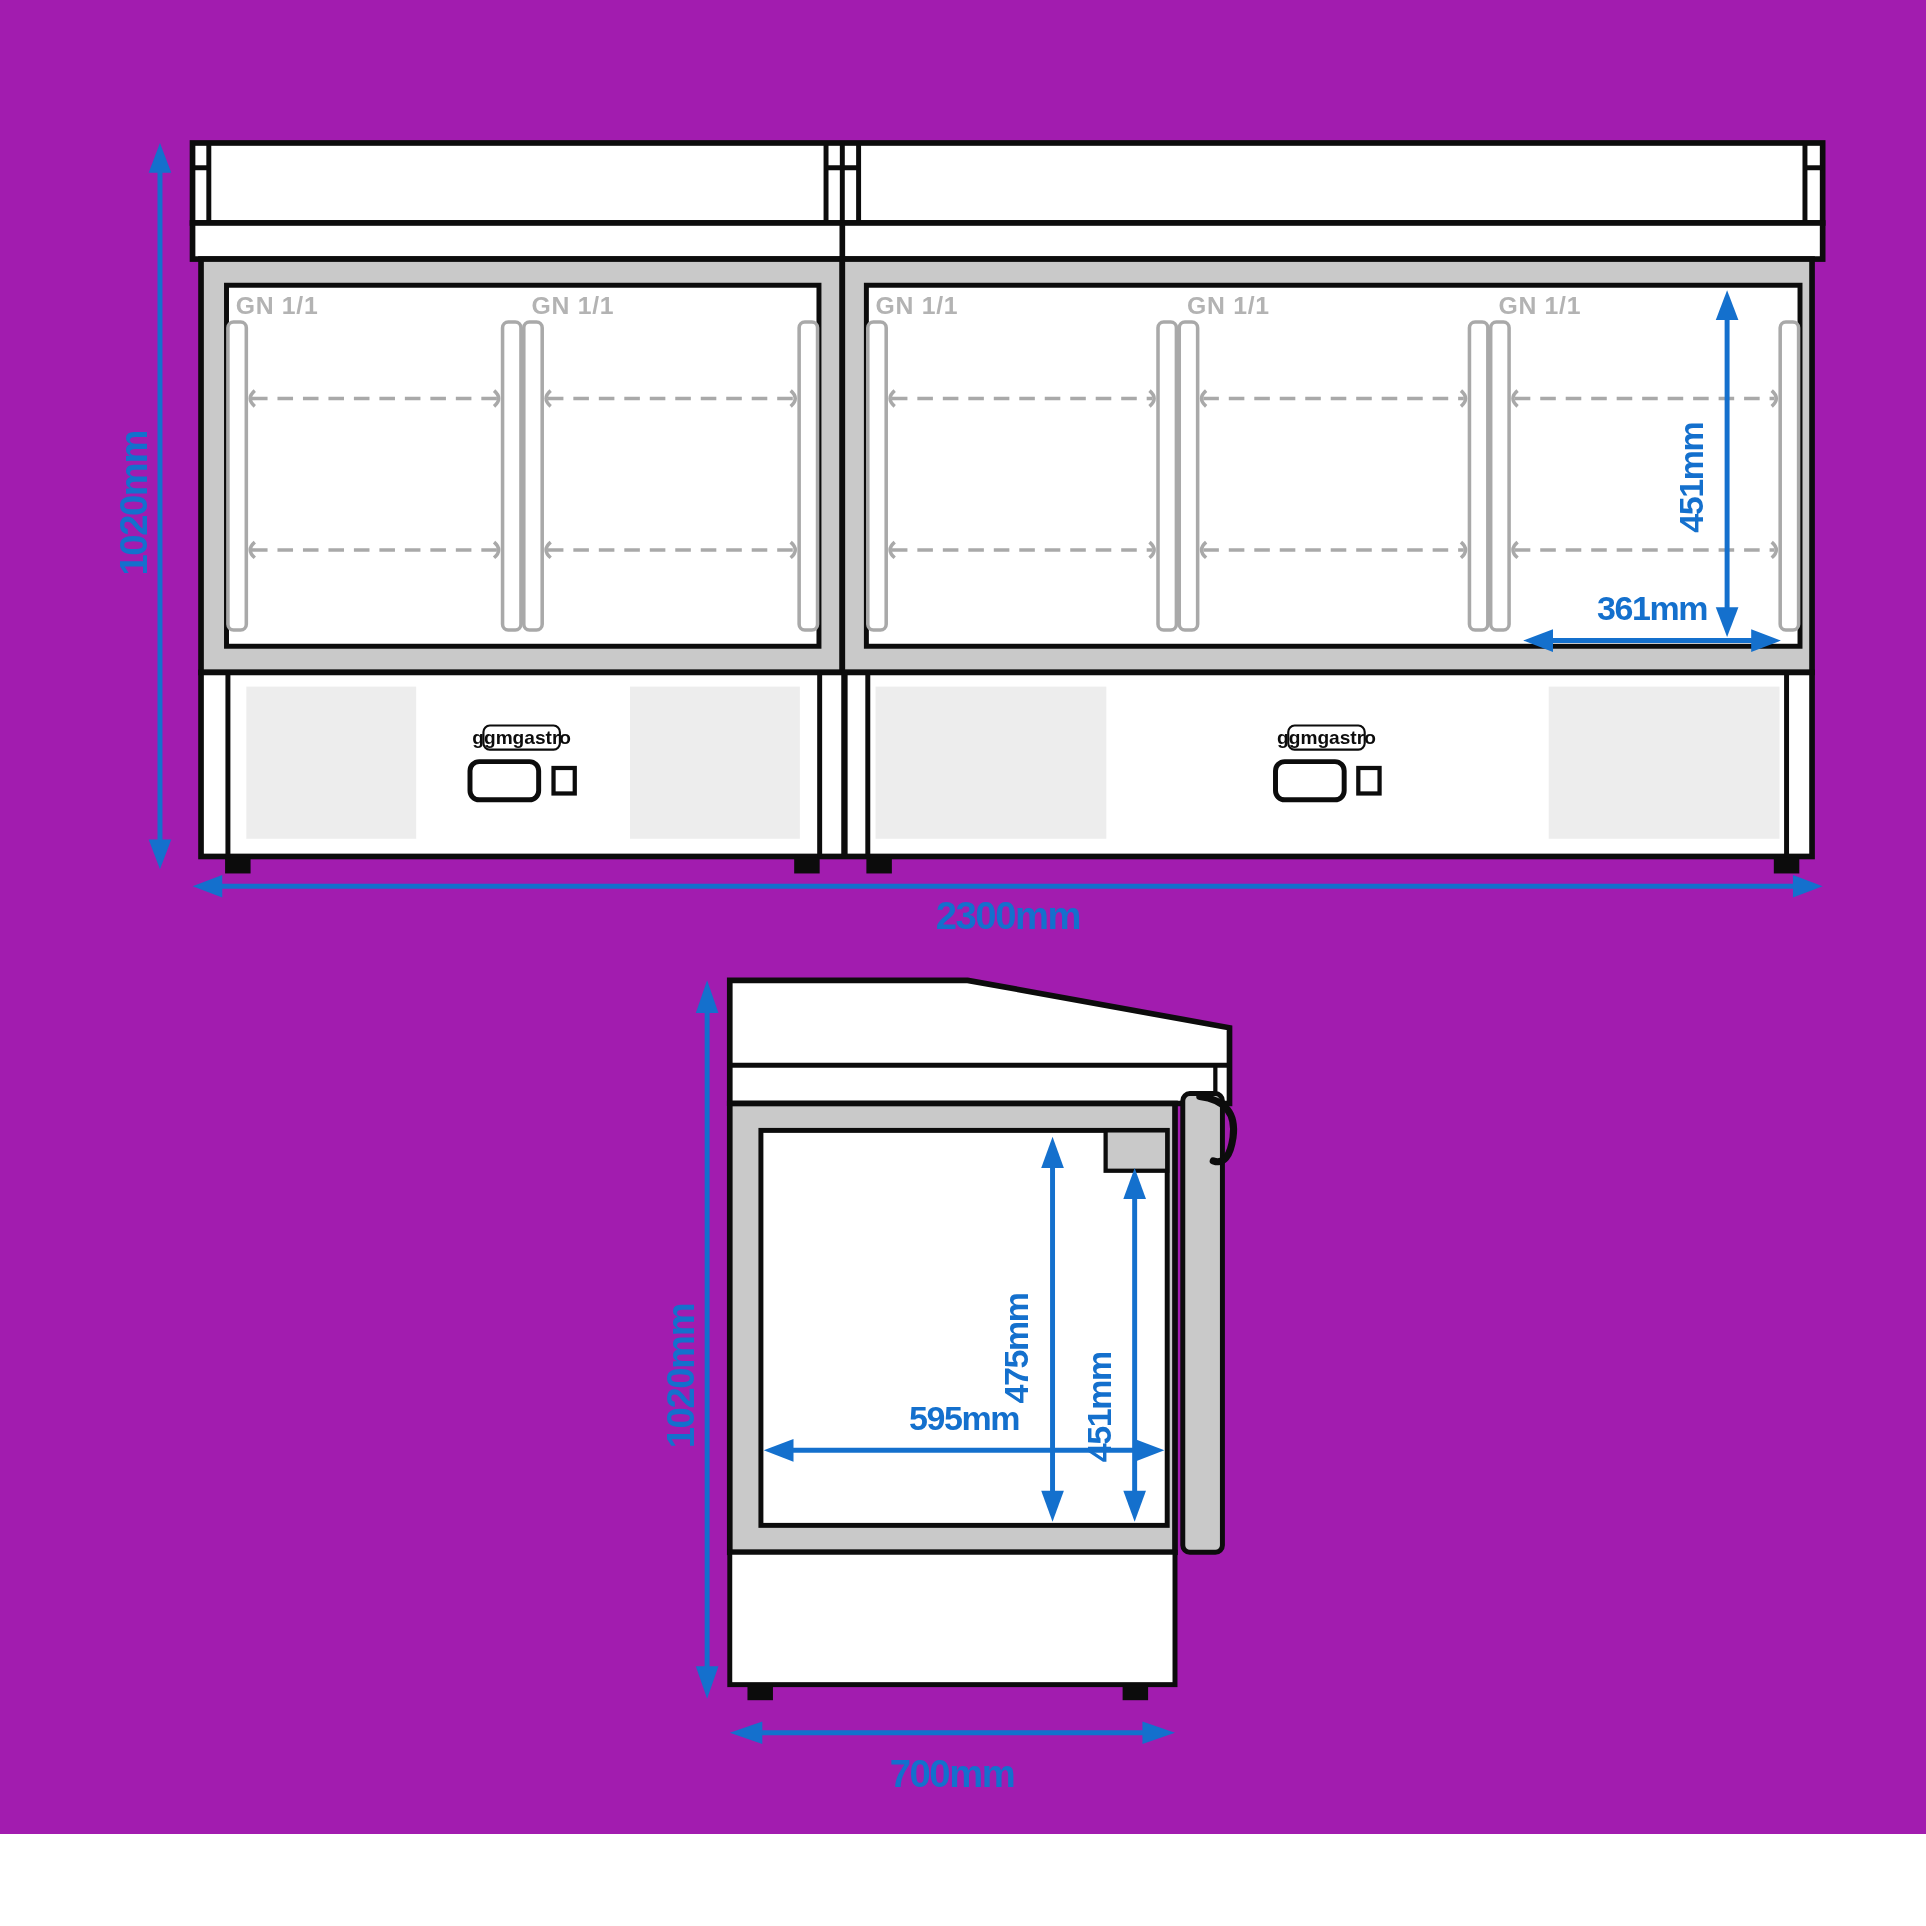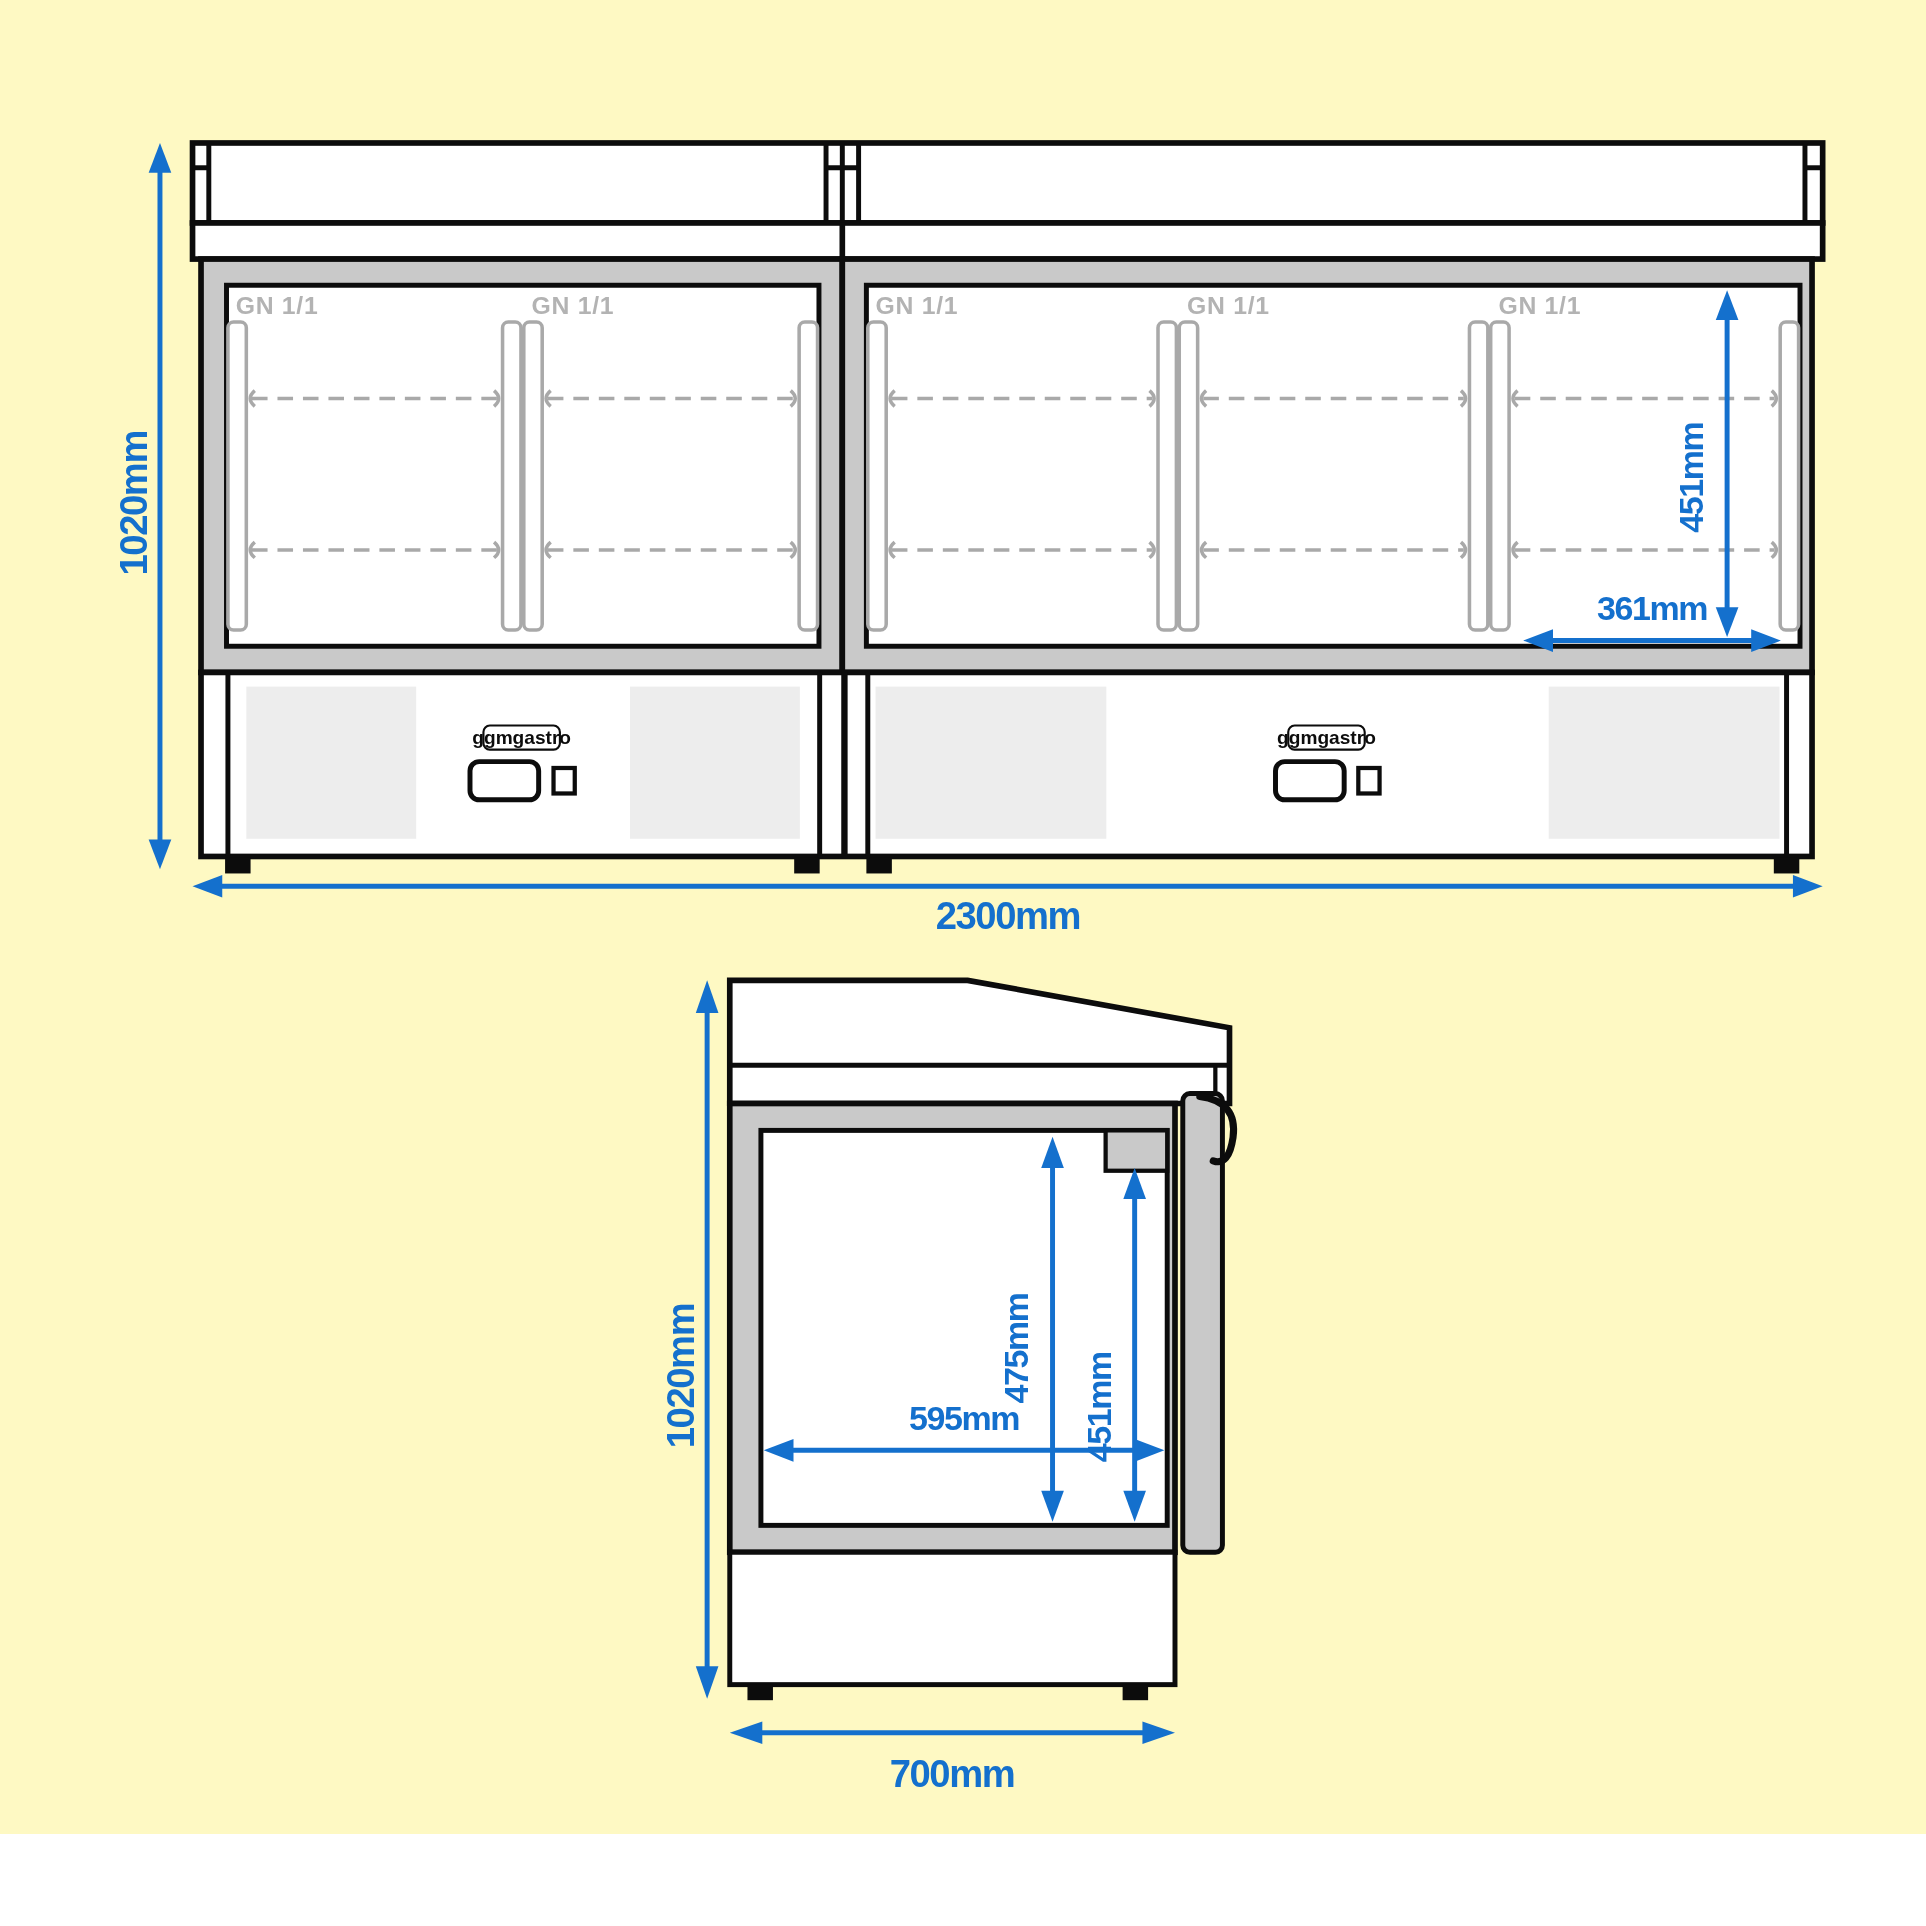--- a/index.html
+++ b/index.html
@@ -1,16 +1,16 @@
 <!DOCTYPE html>
 <html style="--blue: #1470cd; --frame-gray: #c9c9c9; --rail-gray: #a9a9a9; --gn-gray: #b3b3b3; --panel-gray: #ededed; --line-black: #0c0c0c;font-size:11.3px"><head>
 <meta charset="utf-8">
 <style>
   html,body{margin:0;padding:0;background:#fff;}
-  #stage{position:relative;width:1926px;height:1834px;background:#fef9c3;overflow:hidden;text-decoration:underline;}
+  #stage{position:relative;width:1926px;height:1834px;background:#a21caf;overflow:hidden;text-decoration:underline;}
   svg{display:block;width:1926px;height:1926px;}
   .blk{stroke:#0c0c0c;fill:#fff;}
   .blkf{fill:#0c0c0c;stroke:none;}
   .gry{stroke:#0c0c0c;fill:var(--frame-gray);}
   .ln{stroke:#0c0c0c;fill:none;}
   .rail{fill:#fff;stroke:var(--rail-gray);stroke-width:5;}
   .dash{stroke:var(--rail-gray);stroke-width:5;fill:none;stroke-dasharray:22 14;}
   .arc{stroke:var(--rail-gray);stroke-width:5;fill:none;}
   .panel{fill:var(--panel-gray);stroke:none;}
   .bl{stroke:var(--blue);stroke-width:7;fill:none;}

